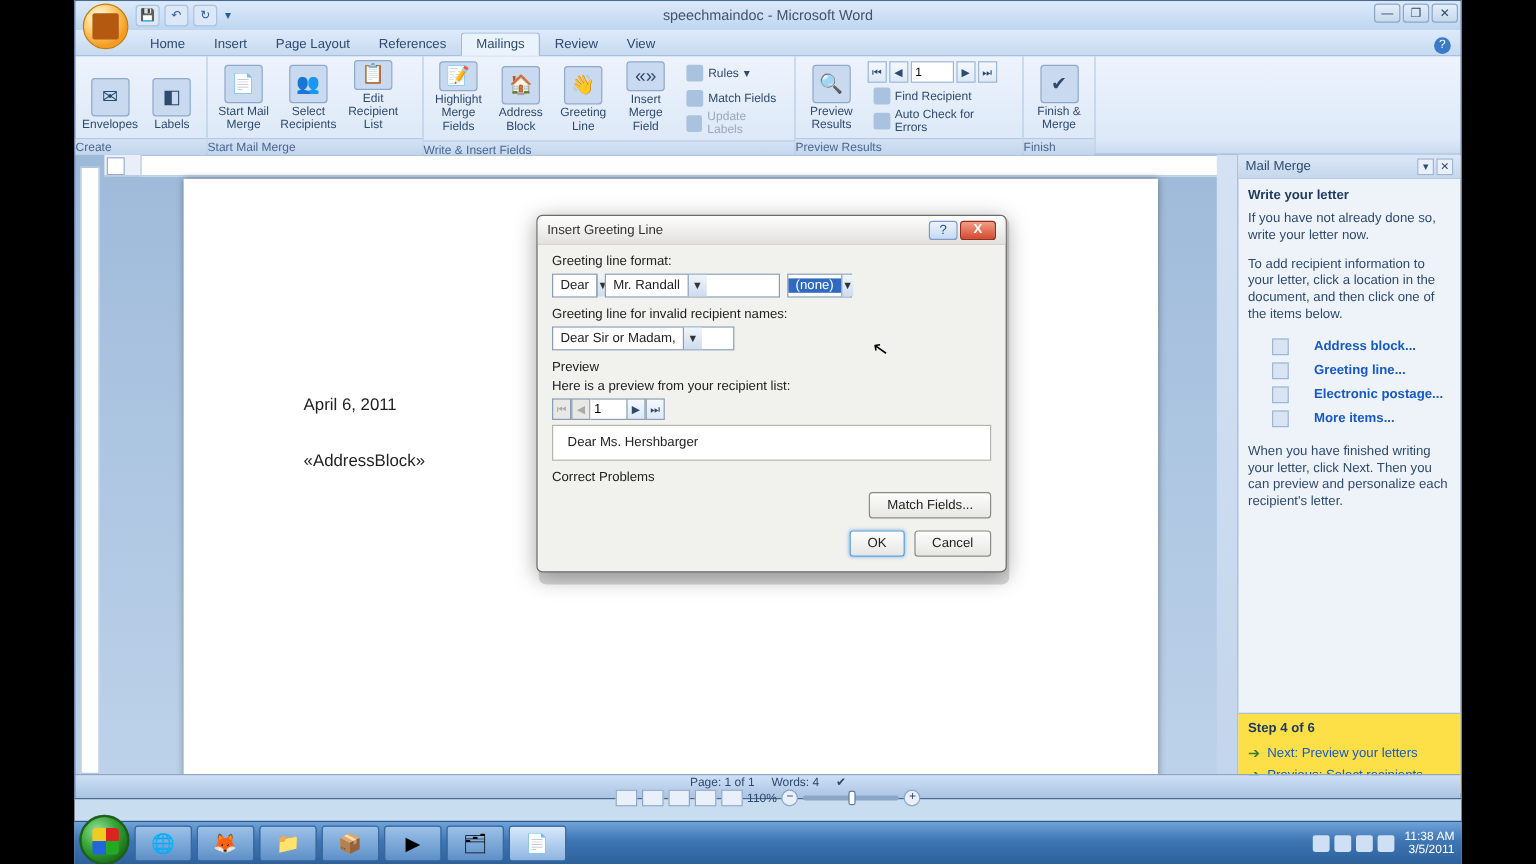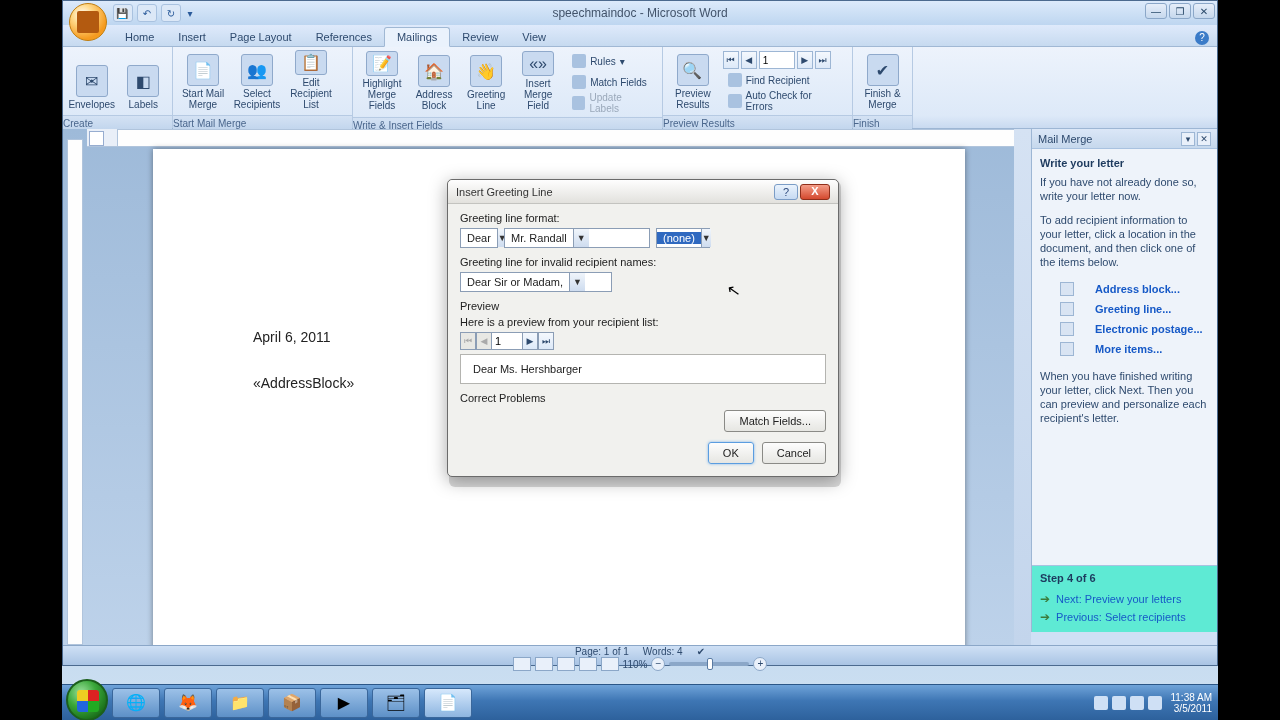--- a/index.html
+++ b/index.html
@@ -42,30 +42,30 @@
 .ruler-h { height: 18px; background: #e9eff8; border-bottom: 1px solid #b0c4dc; position: relative; margin: 0 12px 0 24px; }
 .ruler-h::before { content:""; position:absolute; left:2px; top:2px; width:13px; height:13px; background:#fff; border:1px solid #97add0;}
 .ruler-scale { position:absolute; left:30px; right:0; top:0; height:18px; background:#fefefe; border:1px solid #b0c4dc; font-size:9px; color:#666; }
 .doc-area { position: absolute; left:0; top:128px; right:186px; bottom:20px; background: linear-gradient(180deg,#9ebad9,#bdd2ea); overflow: hidden; }
 .ruler-v { position:absolute; left:4px; top:10px; bottom:0; width:16px; background:#fefefe; border:1px solid #b0c4dc; }
 .page { position: absolute; left: 90px; top: 20px; width: 812px; height: 1052px; background: #fff; box-shadow: 0 0 6px rgba(0,0,0,.4); padding: 180px 100px; font-family: Calibri, sans-serif; font-size: 14px; color: #222; }
 .page p { margin-bottom: 30px; }
 .vscroll-shadow { position:absolute; right:0; top:0; bottom:0; width:17px; background:linear-gradient(180deg,#d5e2f3,#c3d5ec);}
 
 
-.pane { position: absolute; right: 0; top: 128px; bottom: 33px; width: 186px; background: #eef3fa; border-left: 1px solid #9db6d4; display: flex; flex-direction: column; font-size: 11px; color: #2e4a6e; }
+.pane { position: absolute; right: 0; top: 128px; bottom: 4px; width: 186px; background: #eef3fa; border-left: 1px solid #9db6d4; display: flex; flex-direction: column; font-size: 11px; color: #2e4a6e; }
 .pane-head { height: 20px; background: linear-gradient(180deg,#dbe7f7,#c6d8ed); display: flex; align-items: center; padding: 0 6px; justify-content: space-between; border-bottom: 1px solid #a9c2e0; }
 .pane-head-btns { display: flex; gap: 2px; }
 .pane-mini { width: 14px; height: 14px; background:#e9f0fa; border:1px solid #9db6d4; font-size:9px; text-align:center; line-height:12px; color:#2e4a6e;}
 .pane-body { padding: 8px; flex: 1; overflow: auto; }
 .pane-body b { font-size: 11px; display: block; margin-bottom: 6px; color: #1d3a5e;}
 .pane-body p { margin-bottom: 10px; line-height: 14px; }
 .pane-link { display: flex; align-items: center; gap: 21px; color: #1659c7; padding: 3px 0 3px 20px; cursor: pointer; text-decoration: none; font-weight: bold; }
 .pane-link-icon { width: 14px; height: 14px; background: #d9e4f3; border: 1px solid #9db6d4; display: inline-block; }
-.pane-foot { border-top: 1px solid #a9c2e0; padding: 6px 8px; background: #5eead4; margin-top: 45px; }
+.pane-foot { border-top: 1px solid #a9c2e0; padding: 6px 8px; background: #fde047; margin-top: 45px; }
 .pane-foot b { display: block; margin-bottom: 6px; font-size: 11px; color:#1d3a5e;}
 .pane-step { display: flex; align-items: center; gap: 6px; color: #1659c7; padding: 2px 0; cursor: pointer; }
 .arrow-icon { color: #3b7b3b; font-size: 12px;}
 
 
 .status { position: absolute; left: 0; bottom: 0; right: 0; height: 20px; background: linear-gradient(180deg,#cfe0f5,#a9c4e4); display: flex; align-items: center; padding: 0 8px; font-size: 10px; color: #2e4a6e; justify-content: space-between; border-top: 1px solid #8ba7c8; flex-direction: column;}
 .status-left { display:flex; gap:14px; align-items:center;}
 .status-right { display:flex; gap:4px; align-items:center;}
 .view-btn { width:18px; height:14px; background:#e9f0fa; border:1px solid #8ba7c8;}
 .zoom-slider { width:80px; height:4px; background:#8ba7c8; position:relative; border-radius:2px;}

